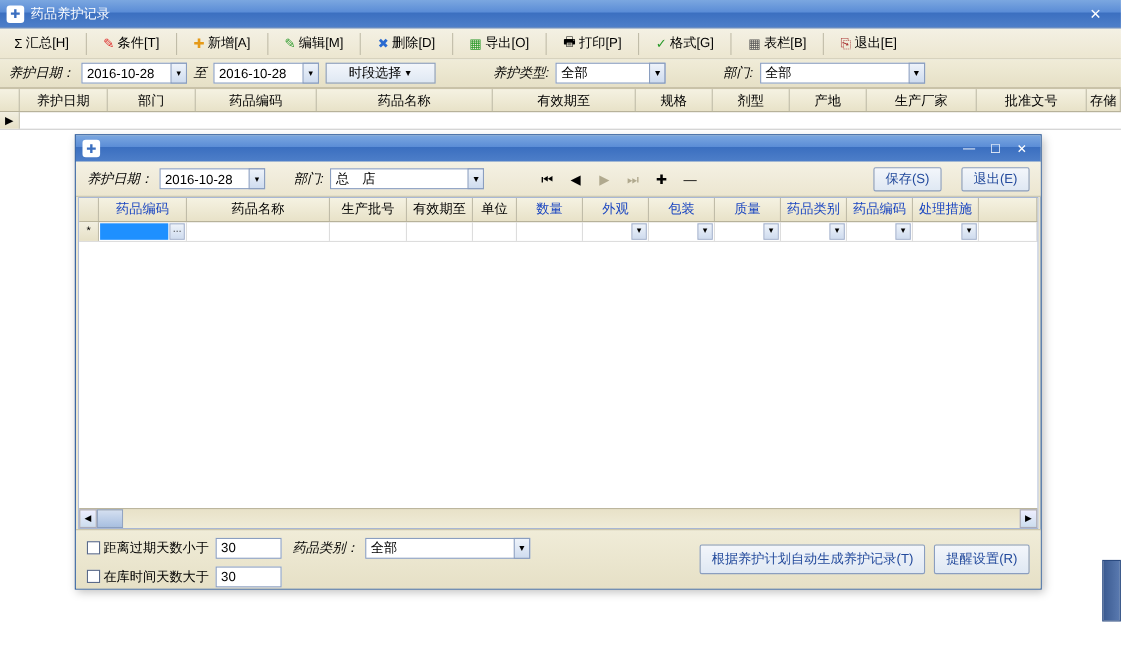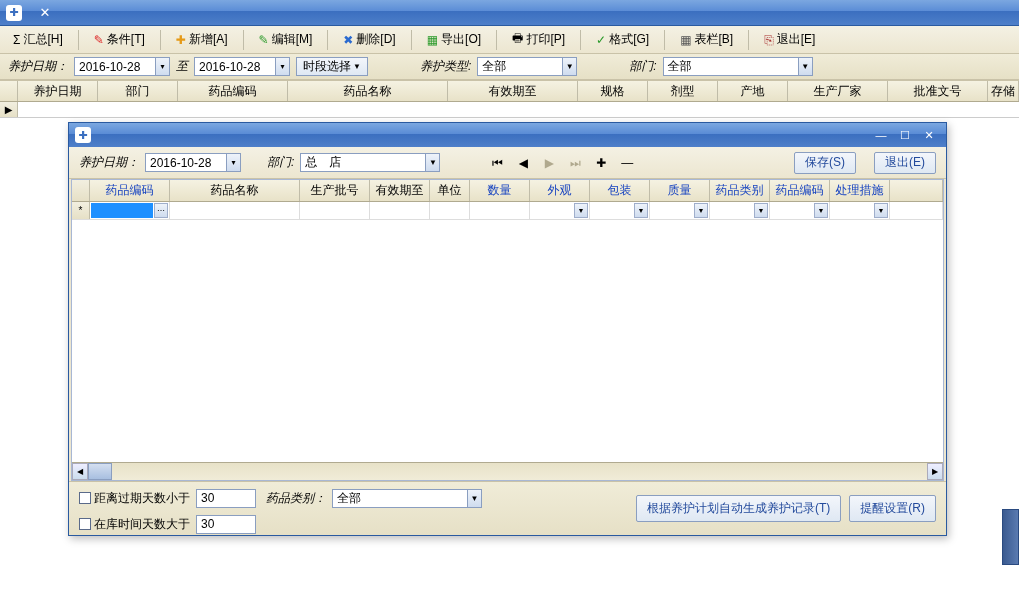--- a/index.html
+++ b/index.html
@@ -87,21 +87,21 @@
     position: absolute; right: -1px; top: -1px; bottom: -1px;
     width: 15px; border: 1px solid #8a9ec0;
     background: linear-gradient(#eef3fa,#cfdcef);
     display: flex; align-items: center; justify-content: center;
     font-size: 8px; cursor: pointer;
   }
   .dd-btn { right: -1px; width: 15px; }
   .btn-small {
     border: 1px solid #8a9ec0;
     background: linear-gradient(#f3f6fb,#dfe8f3);
-    height: 19px; padding: 0 6px;
+    height: 19px; padding: 0 20px;
     font-size: 12px; cursor: pointer;
     display: inline-flex; align-items: center; gap: 2px;
   }
   
   .gridhead {
     height: 22px;
     display: flex;
     border-top: 1px solid #c9c2a8;
     border-bottom: 1px solid #b0aa90;
     background: linear-gradient(to bottom, #f5f2e2 0%, #e8e2c8 100%);
@@ -196,20 +196,21 @@
     display:inline-flex; align-items:center;
   }
   
   .vscroll { position:absolute; right:0; top:509px; width:17px; height:56px; background:linear-gradient(90deg,#3a5a90,#5a7ab0); border:1px solid #2a4a80;}
 </style>
 </head>
 <body>
 
 <div class="titlebar">
   <div class="tb-icon">✚</div>
+  <div class="tb-title">药品养护记录</div>
   <div class="tb-close">✕</div>
 </div>
 
 <div class="toolbar">
   <div class="tbtn">
       <span class="ic">Σ</span>
       <span>汇总[H]</span>
     </div>
   <div class="sep"></div>
   <div class="tbtn">

